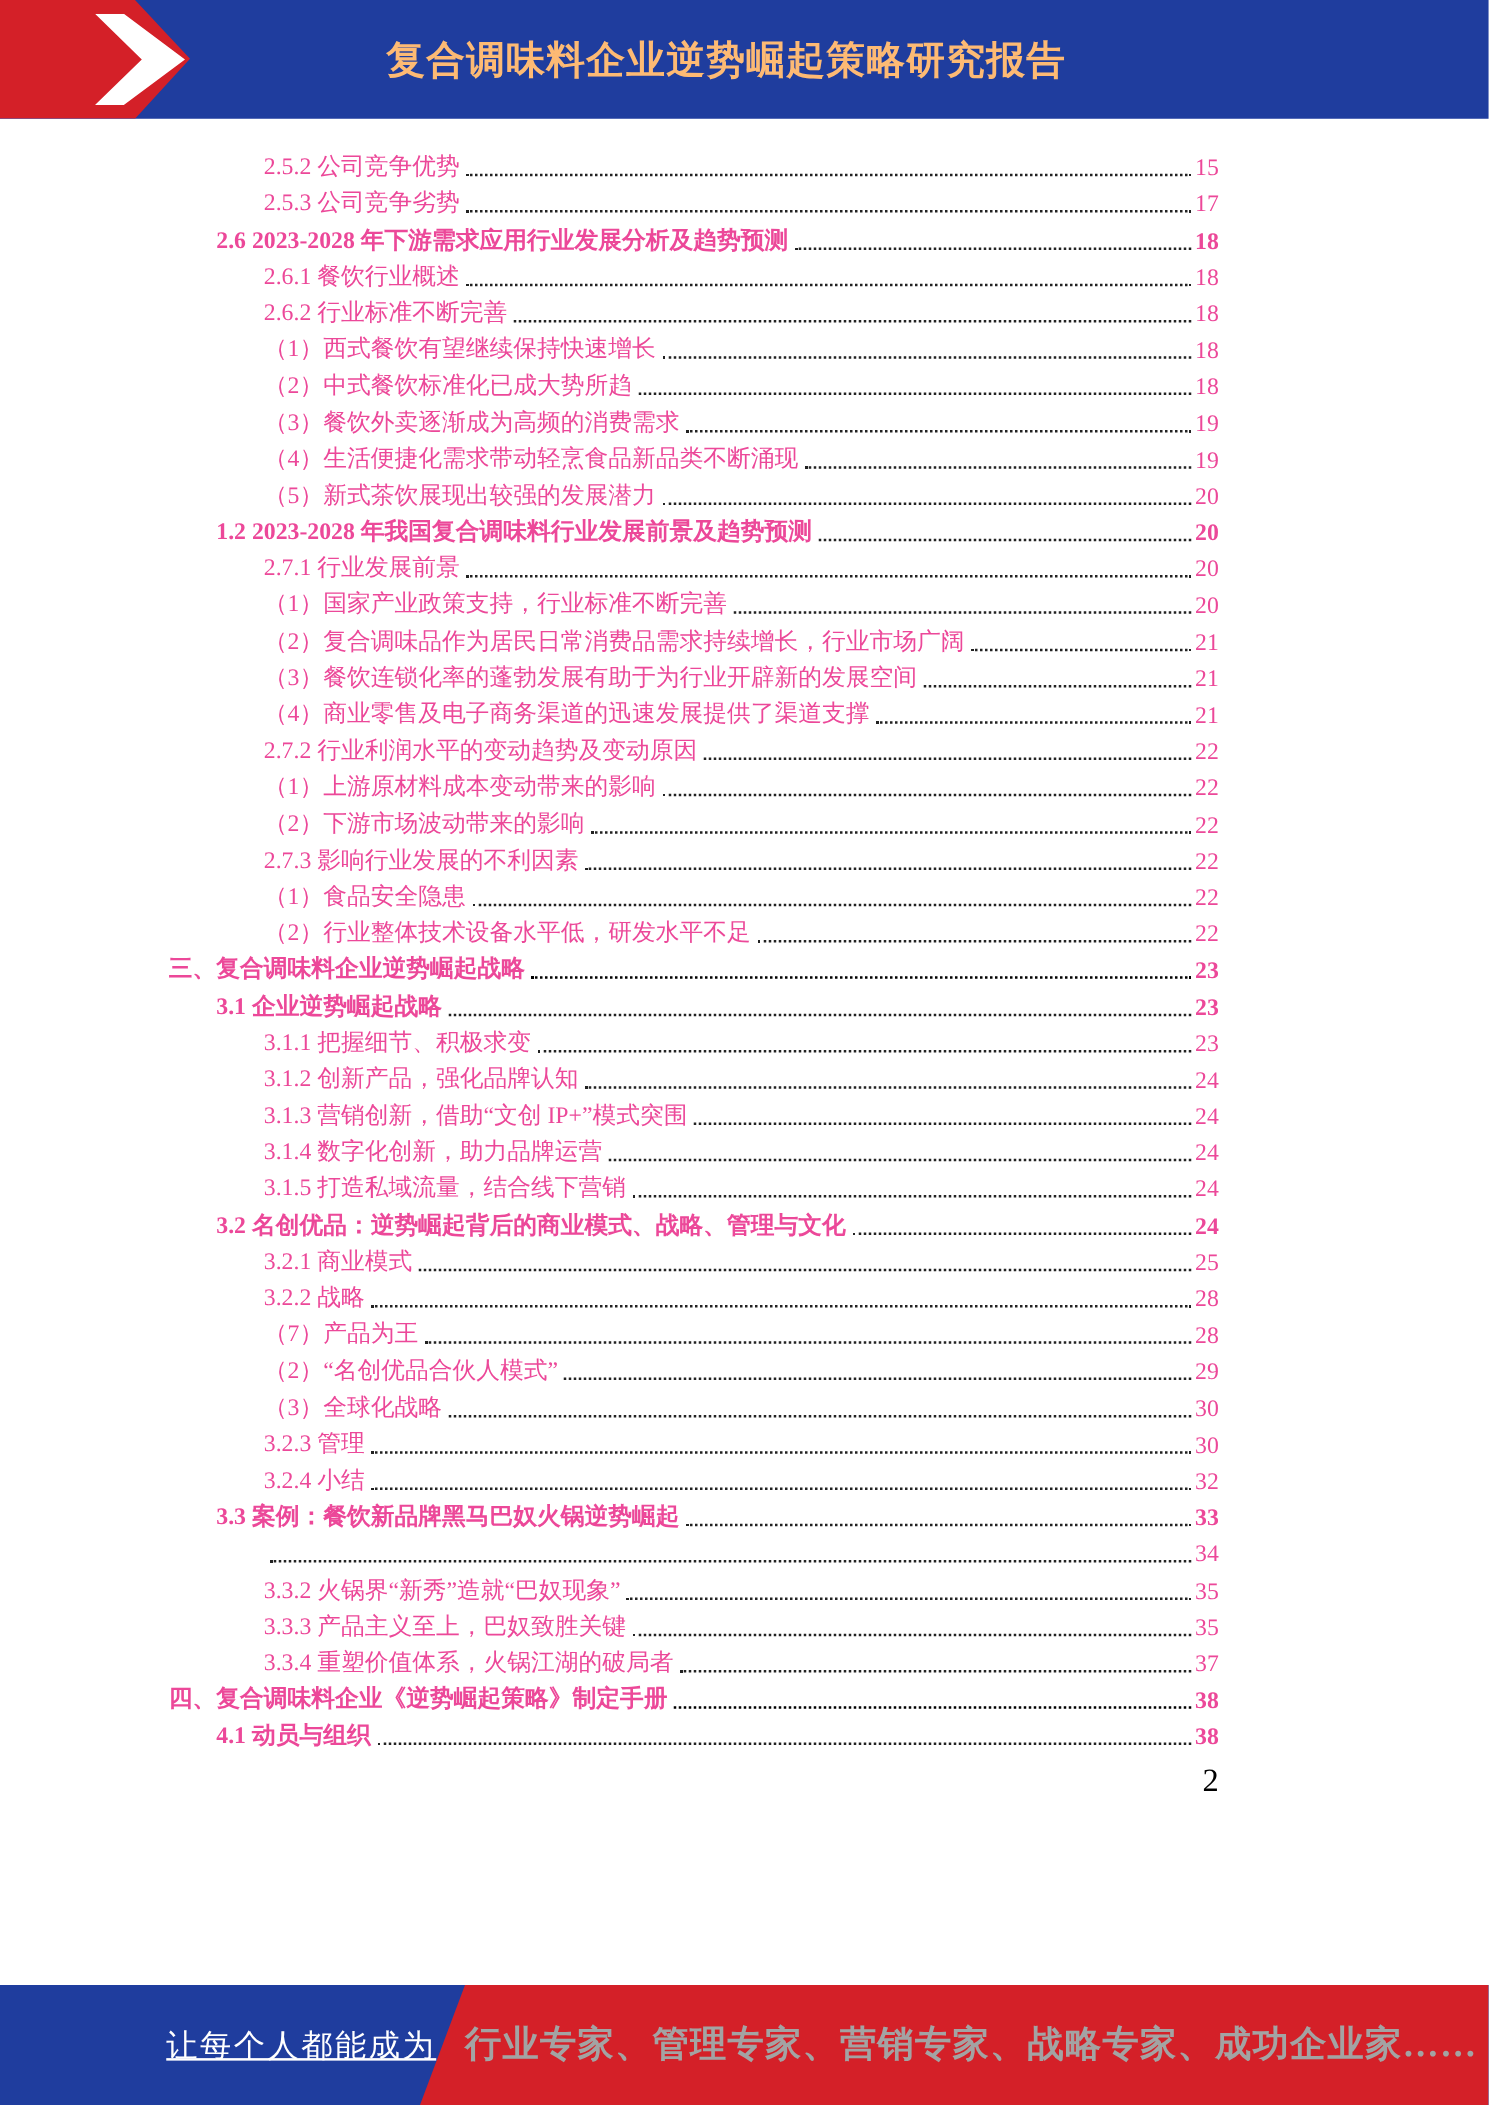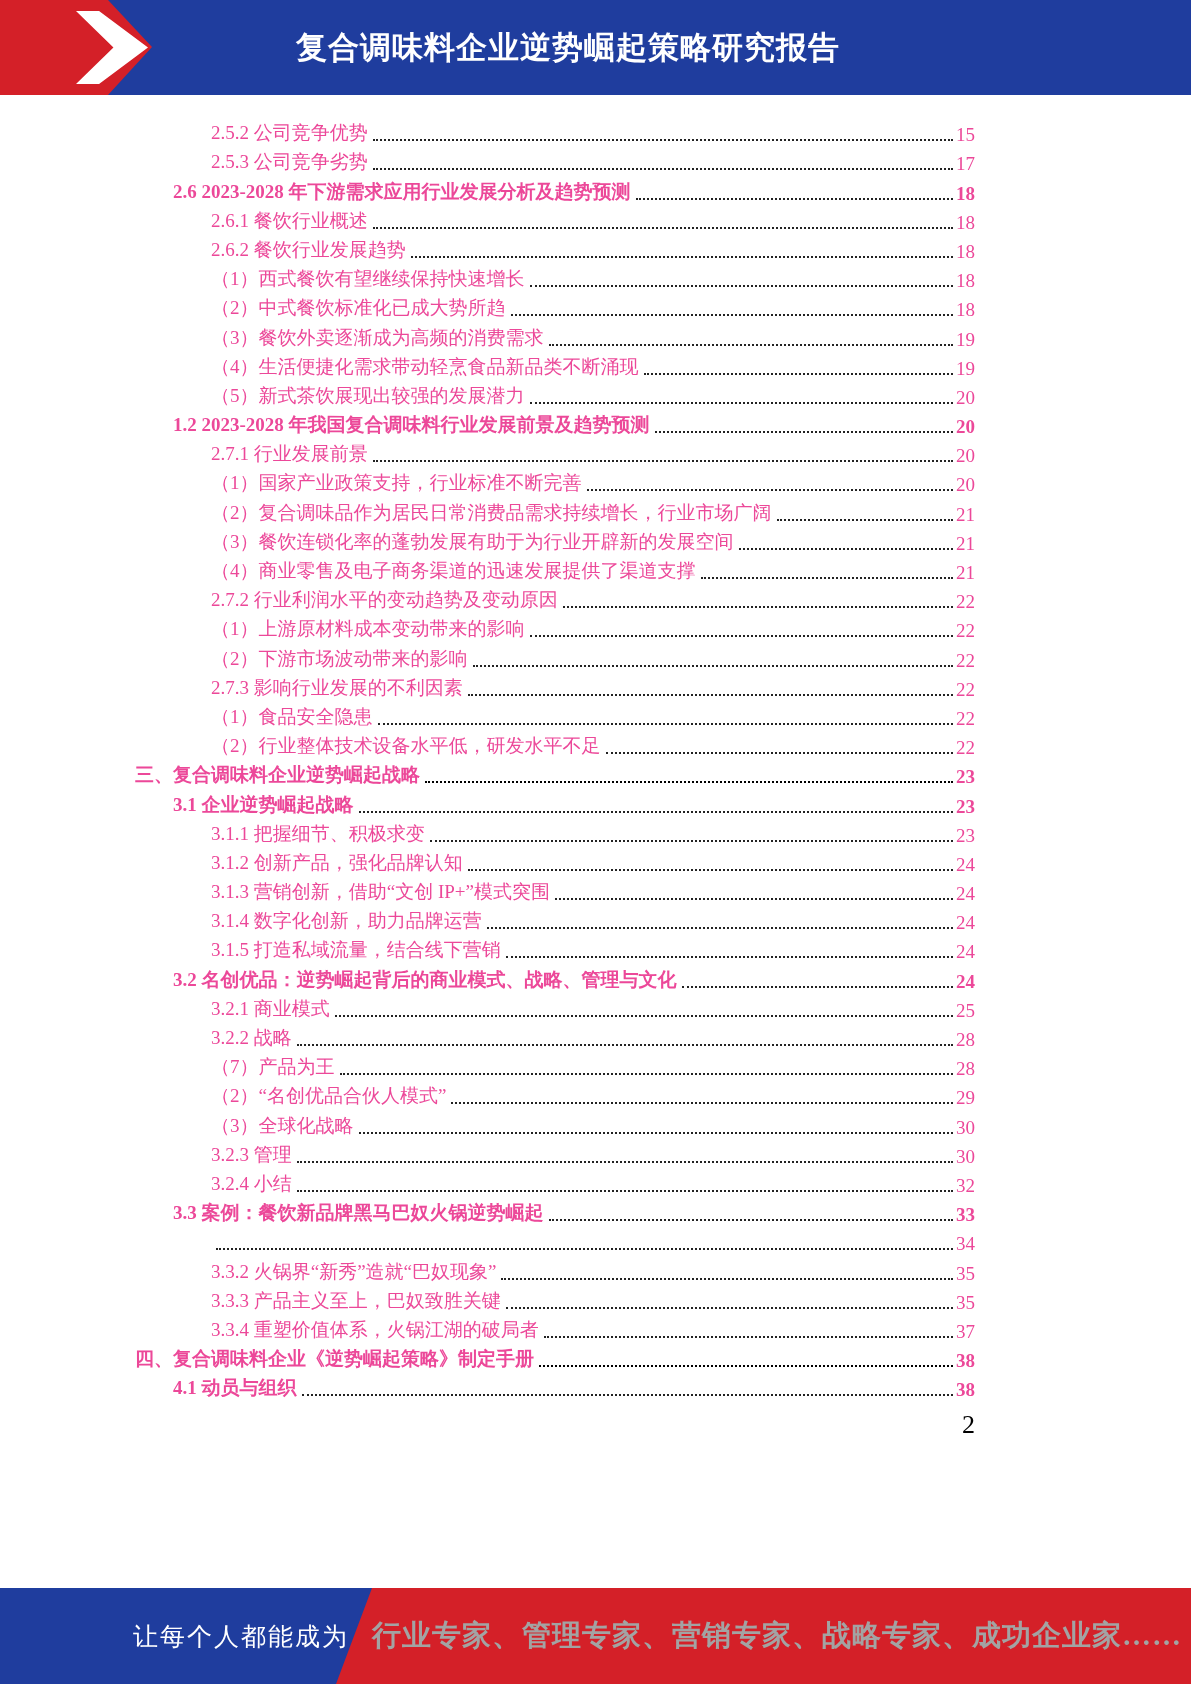--- a/index.html
+++ b/index.html
@@ -15,23 +15,23 @@
     position: absolute; left: 0; top: 0; width: 160px; height: 95px;
     background: #d42028;
     clip-path: polygon(0 0, 108px 0, 152px 47px, 108px 95px, 0 95px);
   }
   .flag-chevron {
     position: absolute; left: 76px; top: 11px; width: 72px; height: 73px;
     background: #ffffff;
     clip-path: polygon(0 0, 32% 0, 100% 50%, 32% 100%, 0 100%, 52% 50%);
   }
   .header-title {
-    position: absolute; left: 3px; top: 50%; transform: translateY(-50%);
+    position: absolute; left: 16px; top: 50%; transform: translateY(-50%);
     width: 1130px; text-align: center;
-    color: #ffffff; font-family: Liberation Sans, sans-serif;
+    color: #fdba74; font-family: Liberation Sans, sans-serif;
     font-weight: bold; font-size: 31px; letter-spacing: 1px;
   }
 
   
   .content {
     position: absolute; left: 135px; top: 117px; width: 840px;
   }
   .toc-row {
     display: flex; align-items: flex-end; height: 29.2px;
     font-size: 19px; color: #ec4899;
@@ -59,21 +59,21 @@
     background: #1f3d9e;
   }
   .footer-red {
     position: absolute; left: 0; top: 0; width: 1191px; height: 96px;
     background: #d42028;
     clip-path: polygon(372px 0, 1191px 0, 1191px 96px, 336px 96px);
   }
   .footer-left {
     position: absolute; left: 133px; top: 50%; transform: translateY(-50%);
     color: #ffffff; font-family: "Liberation Sans", "DejaVu Sans", sans-serif;
-    font-size: 25px; letter-spacing: 2px;
+    font-size: 25px; letter-spacing: 2px; text-decoration: underline;
   }
   .footer-right {
     position: absolute; left: 372px; top: 50%; transform: translateY(-50%);
     color: #a3a3a3; font-family: "Liberation Serif", "DejaVu Serif", serif;
     font-weight: bold; font-size: 29px; letter-spacing: 1px;
   }
 </style>
 </head>
 <body>
 
@@ -100,21 +100,21 @@
         <span class="toc-text">2.6 2023-2028 年下游需求应用行业发展分析及趋势预测</span>
         <span class="leader"></span>
         <span class="toc-page">18</span>
       </div>
       <div class="toc-row level-2">
         <span class="toc-text">2.6.1 餐饮行业概述</span>
         <span class="leader"></span>
         <span class="toc-page">18</span>
       </div>
       <div class="toc-row level-2">
-        <span class="toc-text">2.6.2 餐饮行业发展趋势</span>
+        <span class="toc-text">2.6.2 行业标准不断完善</span>
         <span class="leader"></span>
         <span class="toc-page">18</span>
       </div>
       <div class="toc-row level-2">
         <span class="toc-text">（1）西式餐饮有望继续保持快速增长</span>
         <span class="leader"></span>
         <span class="toc-page">18</span>
       </div>
       <div class="toc-row level-2">
         <span class="toc-text">（2）中式餐饮标准化已成大势所趋</span>

